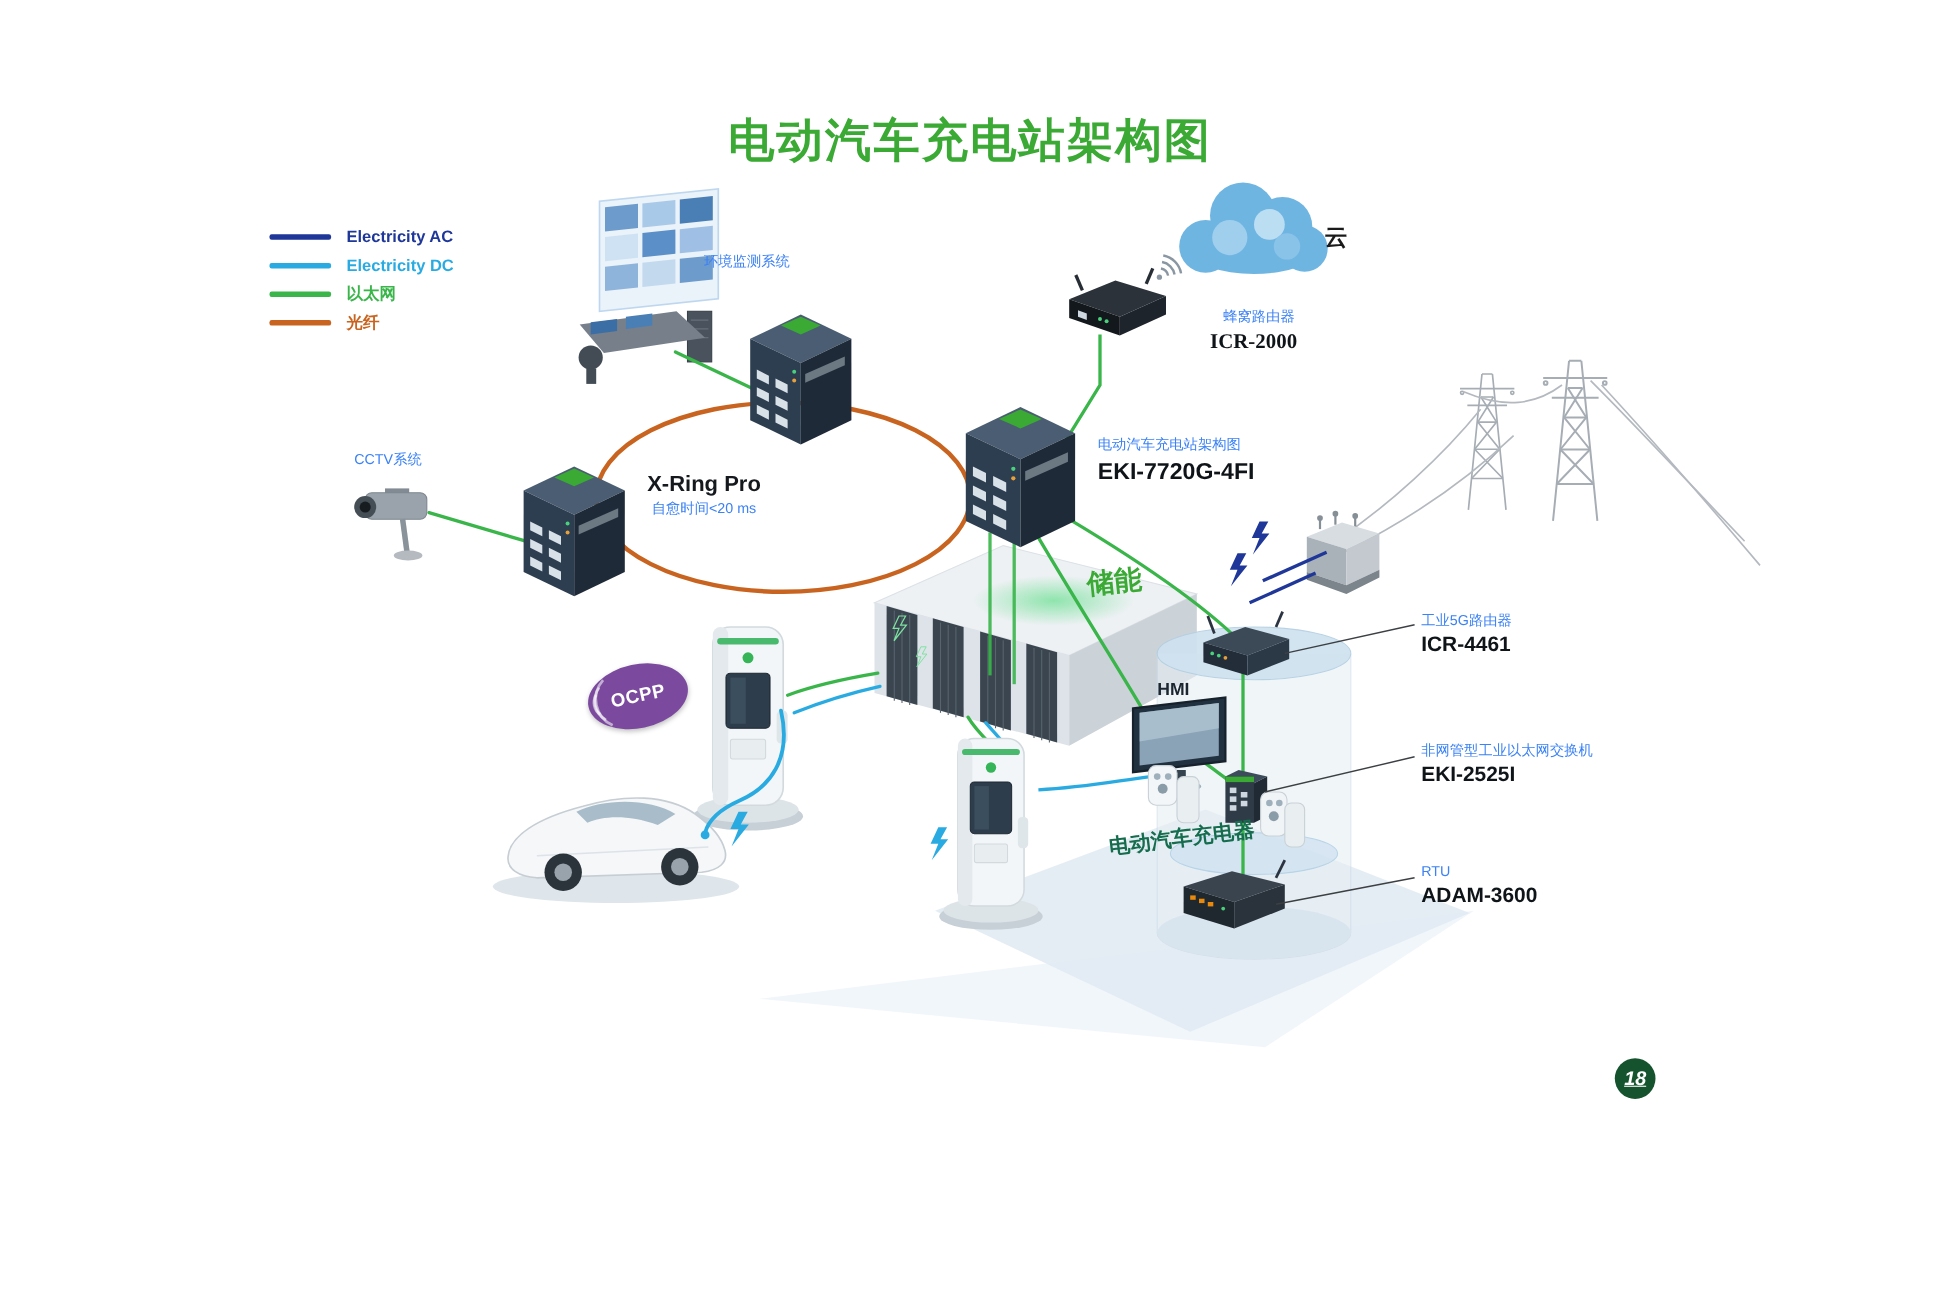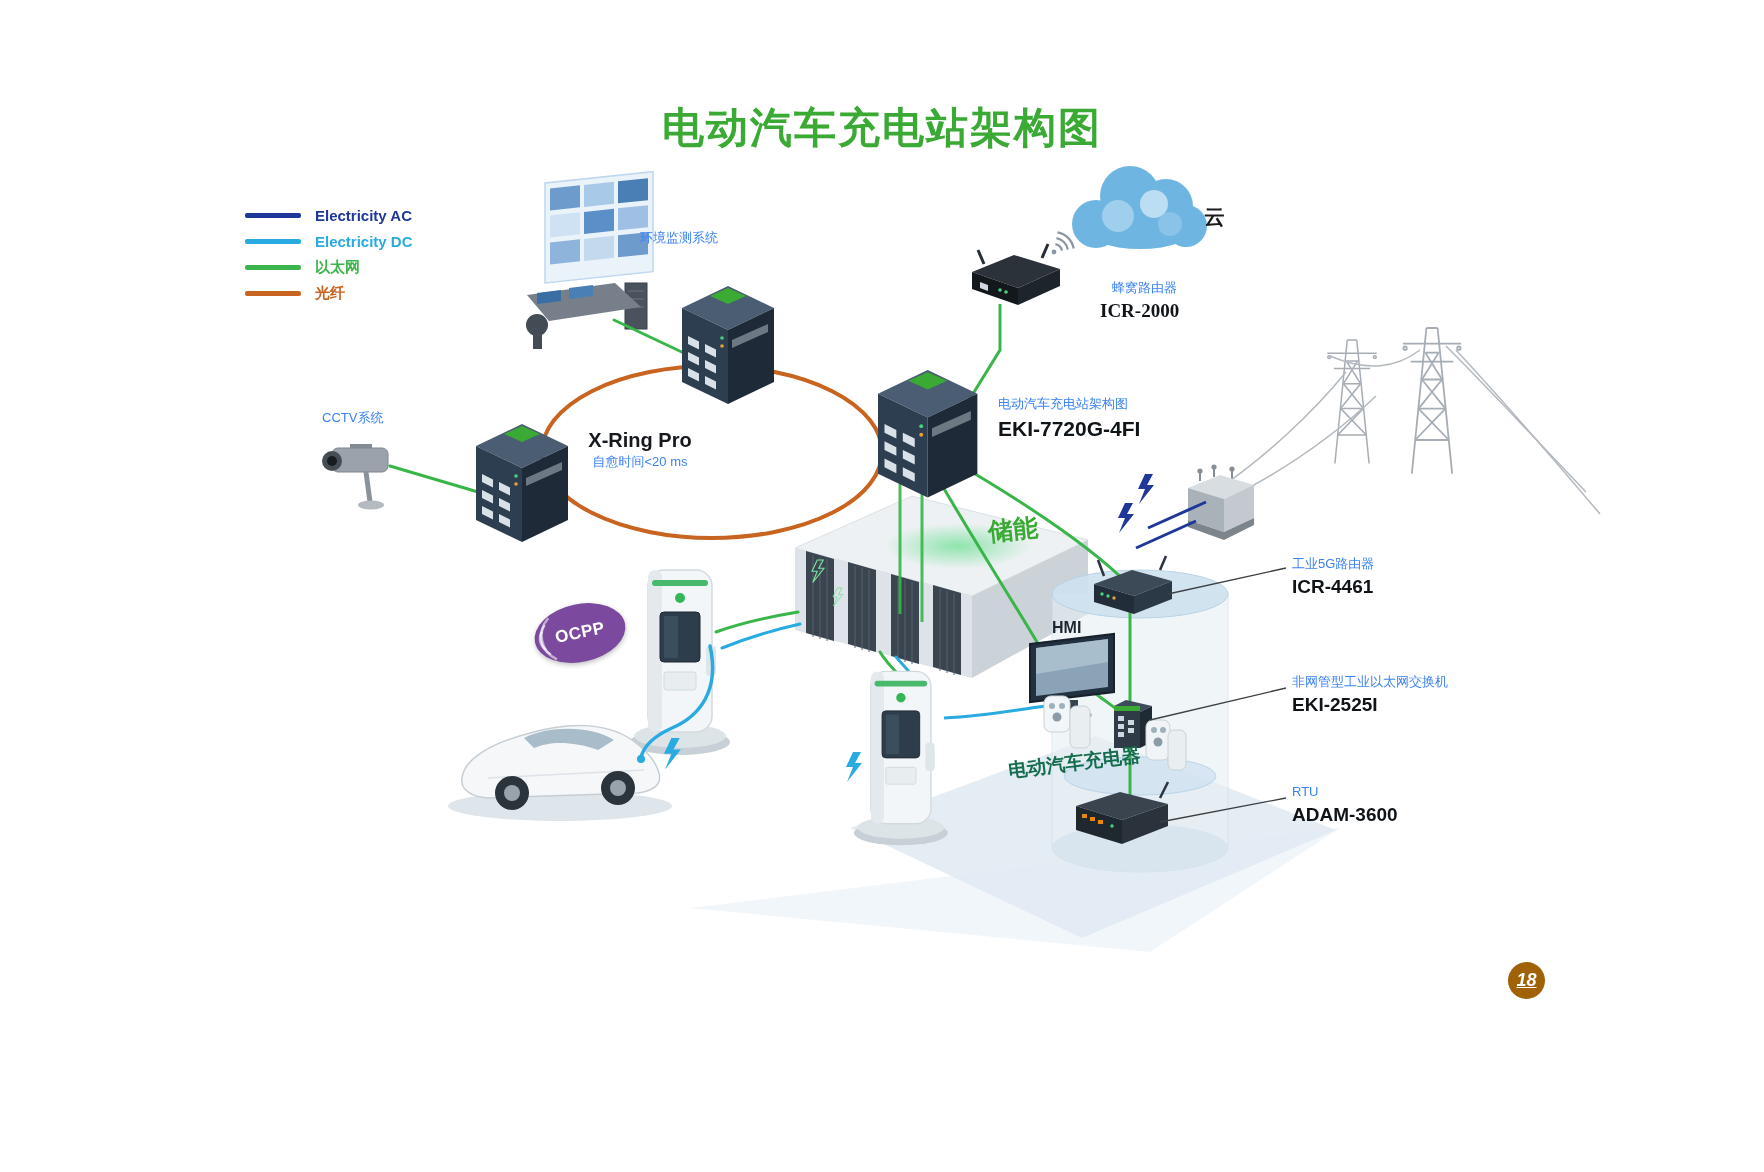--- a/index.html
+++ b/index.html
@@ -375,15 +375,15 @@
   <svg width="92" height="58" viewBox="0 0 92 58">
     <g stroke="rgba(255,255,255,0.55)" stroke-width="2.5" fill="none">
       <path d="M18,8 A26,26 0 0 0 18,50"></path>
       <path d="M13,14 A20,20 0 0 0 13,44"></path>
       <path d="M9,20 A13,13 0 0 0 9,38"></path>
     </g>
   </svg>
   <span>OCPP</span>
 </div>
 
-<div class="pageno abs" style="left: 1508px; top: 962px; background-color: #a16207; text-decoration: underline;">
+<div class="pageno abs" style="left: 1468px; top: 962px; background-color: #14532d; text-decoration: underline;">
   <span>18</span>
 </div>
 
 </body></html>

